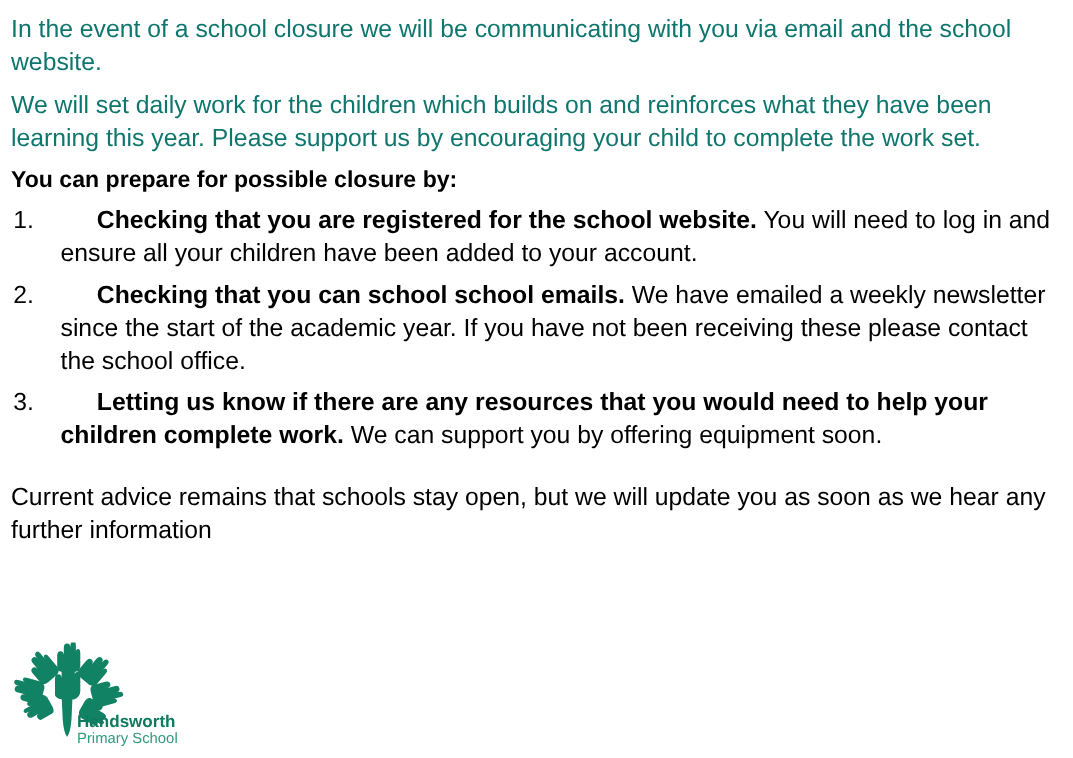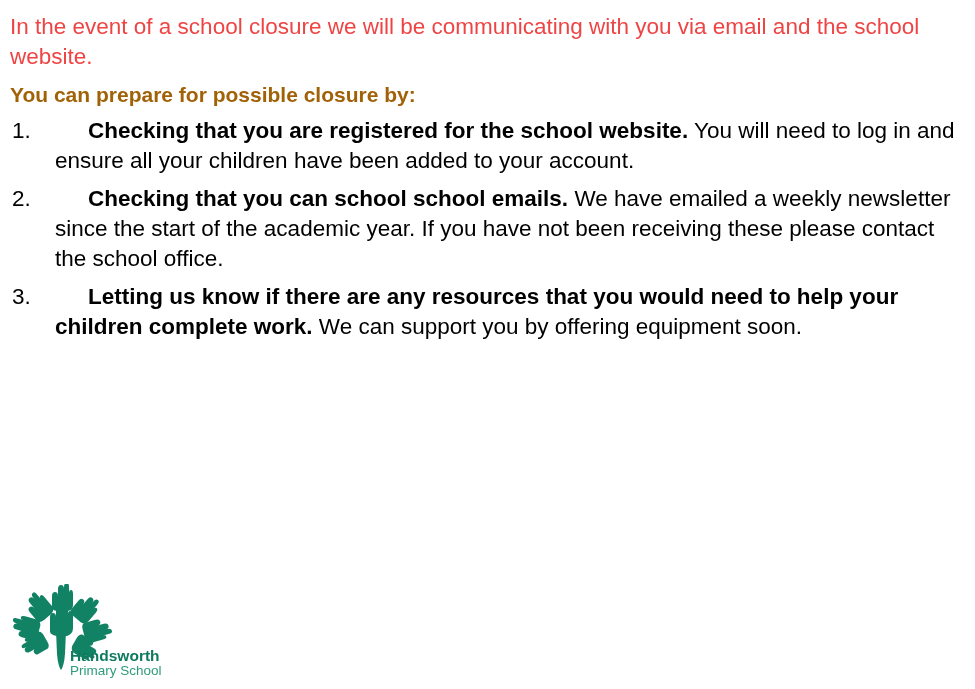--- a/index.html
+++ b/index.html
@@ -32,32 +32,32 @@
     color: #0A7B5E;
     margin: 0;
     padding-top: 29px;
     letter-spacing: -0.3px;
     line-height: 1.0;
   }
 
   .para {
     font-size: 22.5px;
     line-height: 30px;
-    color: #ef4444;
+    color: #0f766e;
     margin: 0;
     padding: 0;
   }
 
   .para-1 { margin-top: 12px; }
   .para-2 { margin-top: 9px; }
 
   .section-heading {
     font-size: 21px;
     font-weight: bold;
-    color: #a16207;
+    color: #000000;
     line-height: 30px;
     margin: 0;
     padding-top: 8px;
   }
 
   ol.steps {
     margin: 0;
     padding: 0;
     list-style: none;
     padding-top: 6px;
@@ -119,35 +119,37 @@
   }
 </style>
 </head>
 <body>
 
 <div class="page">
 
 
   <p class="para para-1">In the event of a school closure we will be communicating with you via email and the school website.</p>
 
+  <p class="para para-2">We will set daily work for the children which builds on and reinforces what they have been learning this year. Please support us by encouraging your child to complete the work set.</p>
 
   <p class="section-heading">You can prepare for possible closure by:</p>
 
   <ol class="steps">
     <li>
       <span class="num">1.</span><span class="lead">Checking that you are registered for the school website.</span><span class="rest"> You will need to log in and ensure all your children have been added to your account.</span>
     </li>
     <li>
       <span class="num">2.</span><span class="lead">Checking that you can school school emails.</span><span class="rest"> We have emailed a weekly newsletter since the start of the academic year. If you have not been receiving these please contact the school office.</span>
     </li>
     <li>
       <span class="num">3.</span><span class="lead">Letting us know if there are any resources that you would need to help your children complete work.</span><span class="rest"> We can support you by offering equipment soon.</span>
     </li>
   </ol>
 
+  <p class="para-closing">Current advice remains that schools stay open, but we will update you as soon as we hear any further information</p>
 
   <div class="logo-block">
     <svg width="190" height="100" viewBox="0 0 190 100" xmlns="http://www.w3.org/2000/svg">
       <g fill="#128264">
 
         <path d="M48 47 L58 47 L57 70 Q56 82 53 86 Q50 82 49 70 Z"></path>
 
         <g transform="translate(53,36) rotate(0)">
           <path d="M-11 12 L-11 -3 Q-11 -7 -8 -7 Q-5 -7 -5 -3 L-5 -10 Q-5 -14 -2 -14 Q1 -14 1 -10 L1 -13 Q1 -17 4 -17 Q7 -17 7 -13 L7 -6 Q7 -9 9 -9 Q12 -9 12 -5 L12 8 Q12 14 6 16 L-4 16 Q-10 15 -11 12 Z"></path>
         </g>

